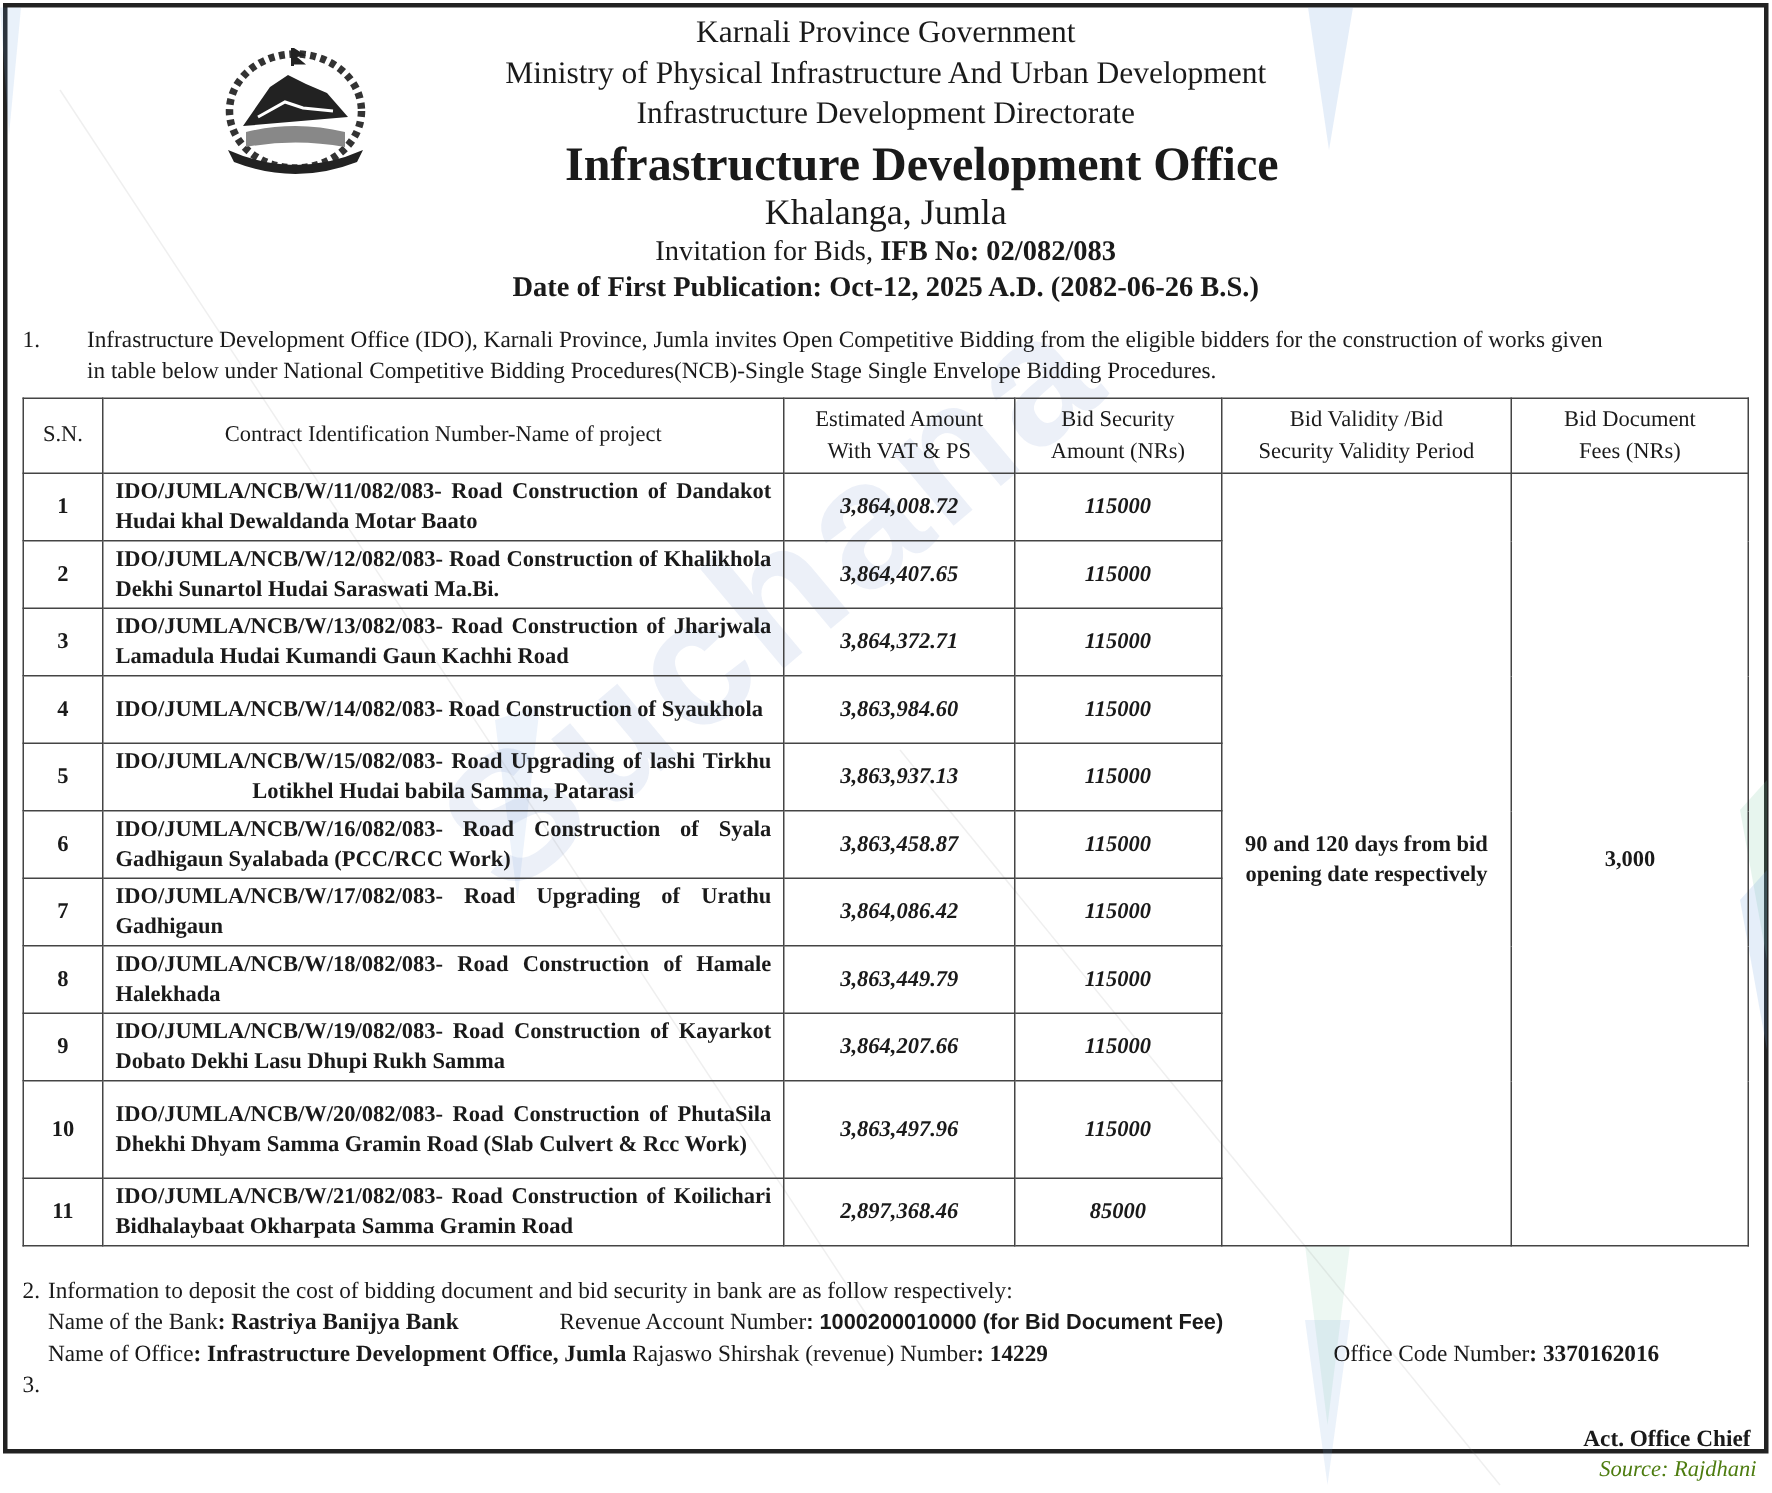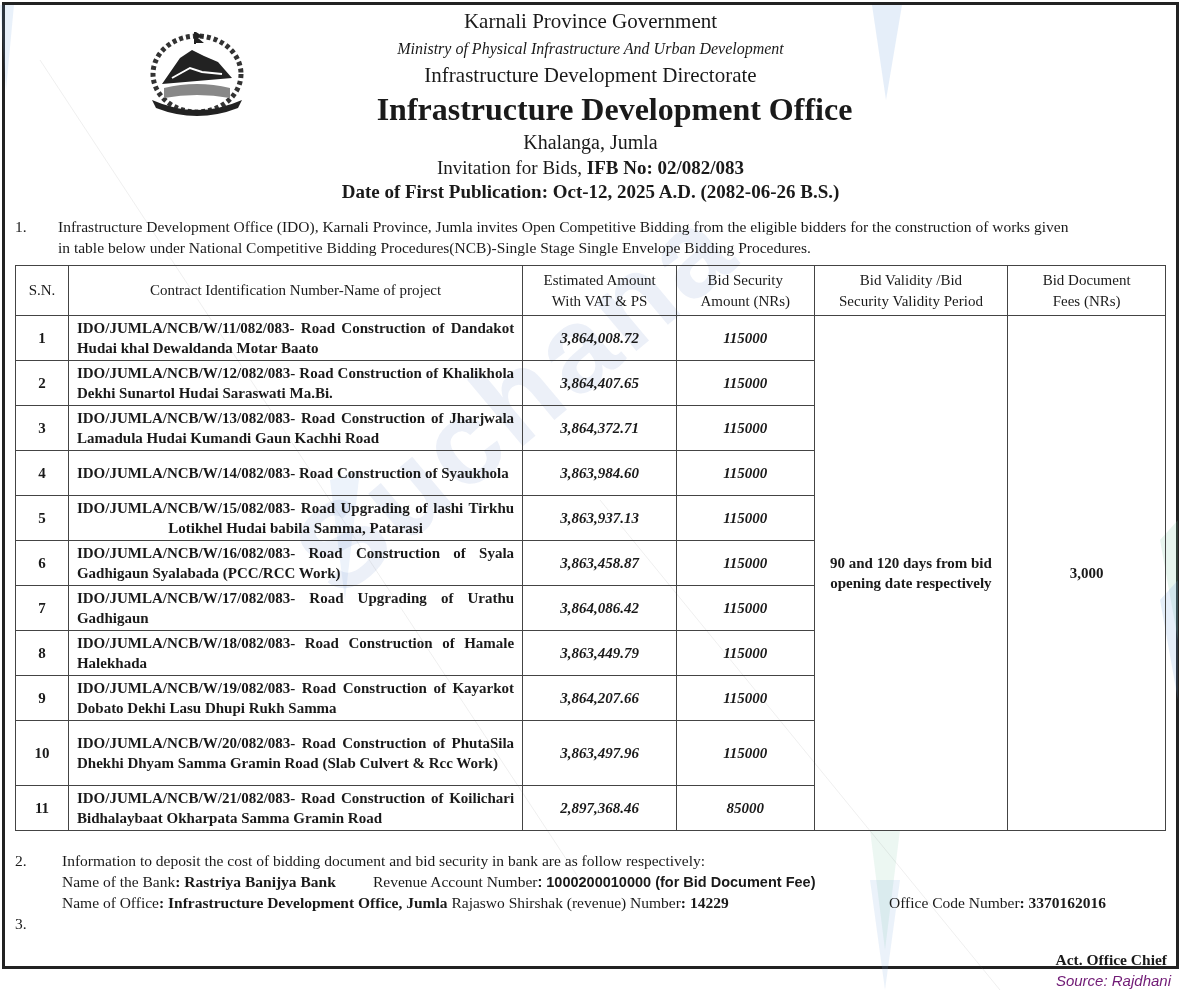--- a/index.html
+++ b/index.html
@@ -6,49 +6,49 @@
   body { width: 1181px; height: 995px; position: relative; overflow: hidden;
          font-family: "Liberation Serif", "DejaVu Serif", serif; color: #1a1a1a; }
   .frame { position: absolute; left: 2px; top: 2px; width: 1171px; height: 961px;
            border: 3px solid #222; background: #fff; }
   .watermark { position: absolute; pointer-events: none; }
   .wm-text { position: absolute; left: 250px; top: 330px; font-family: "Liberation Sans", sans-serif;
              font-weight: bold; font-size: 120px; color: rgba(70,110,190,0.10);
              transform: rotate(-40deg); letter-spacing: 4px; }
   .header { position: absolute; left: 0; top: 8px; width: 1181px; text-align: center; }
   .header .l1 { font-size: 21px; line-height: 27px; }
-  .header .l2 { font-size: 16px; line-height: 27px; font-style: italic; }
+  .header .l2 { font-size: 21px; line-height: 27px; }
   .header .l3 { font-size: 21px; line-height: 27px; }
   .header .l4 { font-size: 32px; line-height: 40px; font-weight: bold; padding-left: 48px; }
-  .header .l5 { font-size: 20px; line-height: 27px; }
+  .header .l5 { font-size: 24px; line-height: 27px; }
   .header .l6 { font-size: 19px; line-height: 24px; }
   .header .l7 { font-size: 19px; line-height: 24px; font-weight: bold; }
   .logo { position: absolute; left: 142px; top: 28px; width: 110px; height: 92px; }
   .para { position: absolute; left: 15px; font-size: 15.5px; line-height: 21px; }
   .para .num { position: absolute; left: 0; width: 30px; }
   .para .txt { margin-left: 43px; }
   table.bids { position: absolute; left: 15px; top: 265px; width: 1151px;
                border-collapse: collapse; font-size: 15px; }
   table.bids th, table.bids td { border: 1px solid #444; padding: 0 8px; }
   table.bids th { font-weight: normal; text-align: center; height: 49px; line-height: 21px; }
   table.bids td { line-height: 20px; }
   td.sn { text-align: center; font-weight: bold; width: 36px; }
   td.proj { font-weight: bold; text-align: justify; text-align-last: left; height: 44px; }
   td.proj.center { text-align-last: center; }
   td.amt, td.sec { text-align: center; font-weight: bold; font-style: italic; }
   td.merged { text-align: center; font-weight: bold; font-size: 15px; vertical-align: middle; }
   .sec2 { position: absolute; left: 15px; top: 850px; width: 1151px; font-size: 15.5px; line-height: 21px; }
   .sec2 .row { position: relative; height: 21px; }
   .sec2 .num { position: absolute; left: 0; }
-  .sec2 .ind { position: absolute; left: 47px; white-space: nowrap; }
+  .sec2 .ind { position: absolute; left: 17px; white-space: nowrap; }
   .sans-b { font-family: "Liberation Sans", "DejaVu Sans", sans-serif; font-weight: bold; font-size: 14.5px; }
   b { font-weight: bold; }
   .signature { position: absolute; right: 14px; top: 951px; font-size: 15.5px; font-weight: bold; }
-  .source { position: absolute; right: 10px; top: 972px; font-family: Liberation Sans, sans-serif;
-            font-style: italic; font-size: 15px; color: #701a75; }
+  .source { position: absolute; right: 10px; top: 972px; font-family: Liberation Serif, serif;
+            font-style: italic; font-size: 15px; color: #4d7c0f; }
 </style>
 </head>
 <body>
 
 <div class="frame"></div>
 
 <div class="watermark" style="left:0;top:0;width:1181px;height:995px;">
   <div class="wm-text">Suchana</div>
   <svg width="1181" height="995" style="position:absolute;left:0;top:0">
     <polygon points="872,5 902,5 886,100" fill="rgba(110,160,220,0.18)"></polygon>

